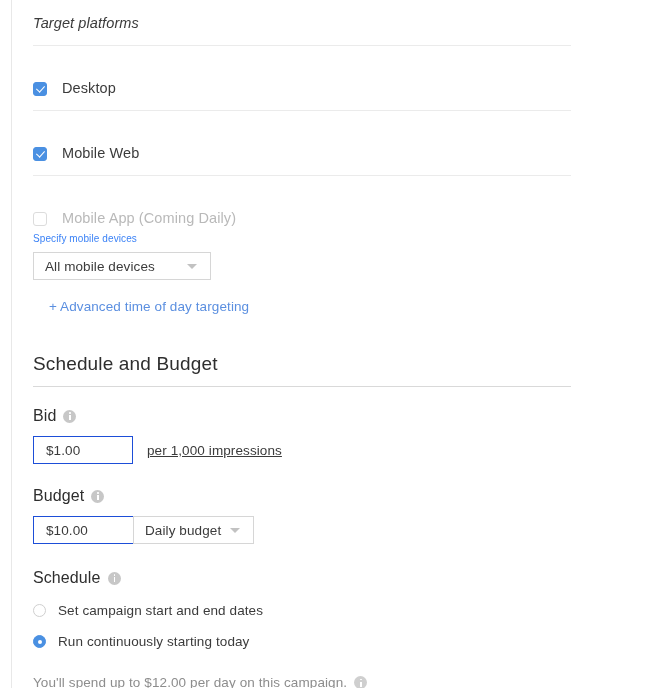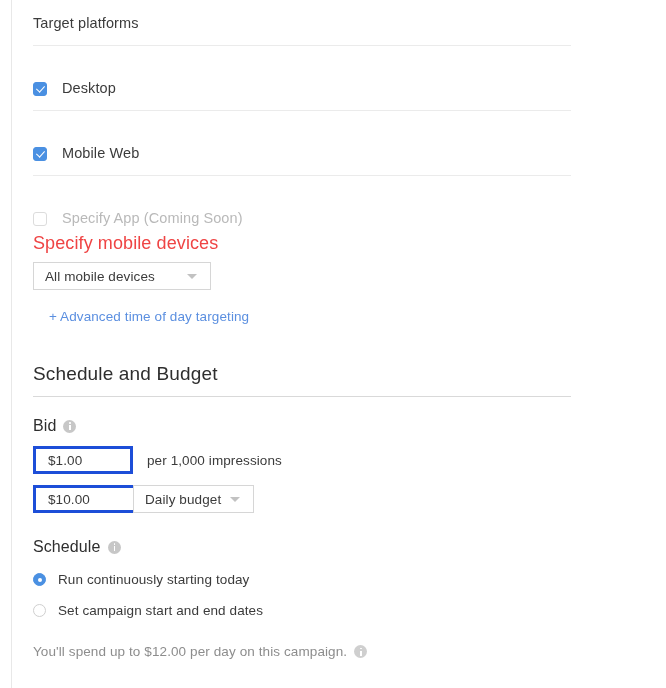--- a/index.html
+++ b/index.html
@@ -35,20 +35,21 @@
     top: 0;
     width: 600px;
   }
 
   
   .section-label {
     font-size: 14.5px;
     color: #3b3b3b;
     letter-spacing: .1px;
     padding-top: 15px;
+    font-style: italic;
   }
   .hr-light {
     height: 1px;
     background: #ebebeb;
     width: 538px;
     margin-top: 14px;
   }
   .platform-row {
     height: 50px;
     display: flex;
@@ -88,22 +89,22 @@
     border-width: 0 1.6px 1.6px 0;
     transform: rotate(42deg);
   }
   .cbx.off {
     background: #ffffff;
     border: 1px solid #dcdcdc;
   }
 
   
   .field-label {
-    font-size: 18px;
-    color: #ef4444;
+    font-size: 10px;
+    color: #3b82f6;
     margin-top: 7px;
     letter-spacing: .1px;
   }
   .select-box {
     margin-top: 8px;
     width: 178px;
     height: 28px;
     border: 1px solid #d6d6d6;
     background: #ffffff;
     box-sizing: border-box;
@@ -189,35 +190,36 @@
     background: #ffffff;
   }
   .input-row {
     display: flex;
     align-items: center;
     margin-top: 11px;
   }
   .txt-input {
     width: 100px;
     height: 28px;
-    border: 3px solid #1d4ed8;
+    border: 1px solid #1d4ed8;
     background: #ffffff;
     box-sizing: border-box;
     display: flex;
     align-items: center;
     font-size: 13.5px;
     color: #3b3b3b;
     padding-left: 12px;
     letter-spacing: .1px;
   }
   .suffix-text {
     font-size: 13.5px;
     color: #3b3b3b;
     margin-left: 14px;
     letter-spacing: .1px;
+    text-decoration: underline;
   }
   .joined {
     display: flex;
     align-items: stretch;
   }
   .joined .txt-input {
     border-right: none;
   }
   .joined .select-box {
     margin-top: 0;
@@ -296,21 +298,21 @@
     <div class="hr-light"></div>
 
     <div class="platform-row">
       <span class="cbx on"></span>
       <span class="lbl">Mobile Web</span>
     </div>
     <div class="hr-light"></div>
 
     <div class="platform-row disabled">
       <span class="cbx off"></span>
-      <span class="lbl">Specify App (Coming Soon)</span>
+      <span class="lbl">Mobile App (Coming Daily)</span>
     </div>
 
     <div class="field-label">Specify mobile devices</div>
 
     <div class="select-box">
       <span class="val">All mobile devices</span>
       <span class="caret"></span>
     </div>
 
     <div class="link-adv">+ Advanced time of day targeting</div>
@@ -323,41 +325,45 @@
     <div class="sub-heading" style="margin-top:20px;">
       <span>Bid</span>
       <span class="info"></span>
     </div>
     <div class="input-row">
       <div class="txt-input">$1.00</div>
       <span class="suffix-text">per 1,000 impressions</span>
     </div>
 
     
+    <div class="sub-heading" style="margin-top:23px;">
+      <span>Budget</span>
+      <span class="info"></span>
+    </div>
     <div class="input-row joined">
       <div class="txt-input">$10.00</div>
       <div class="select-box">
         <span class="val">Daily budget</span>
         <span class="caret"></span>
       </div>
     </div>
 
     
     <div class="sub-heading" style="margin-top:25px;">
       <span>Schedule</span>
       <span class="info"></span>
     </div>
 
     <div class="radio-row">
+      <span class="rdo off"></span>
+      <span class="lbl">Set campaign start and end dates</span>
+    </div>
+    <div class="radio-row">
       <span class="rdo on"></span>
       <span class="lbl">Run continuously starting today</span>
-    </div>
-    <div class="radio-row">
-      <span class="rdo off"></span>
-      <span class="lbl">Set campaign start and end dates</span>
     </div>
 
     <div class="spend-note">
       <span>You'll spend up to $12.00 per day on this campaign.</span>
       <span class="info"></span>
     </div>
 
   </div>
 </div>
 

